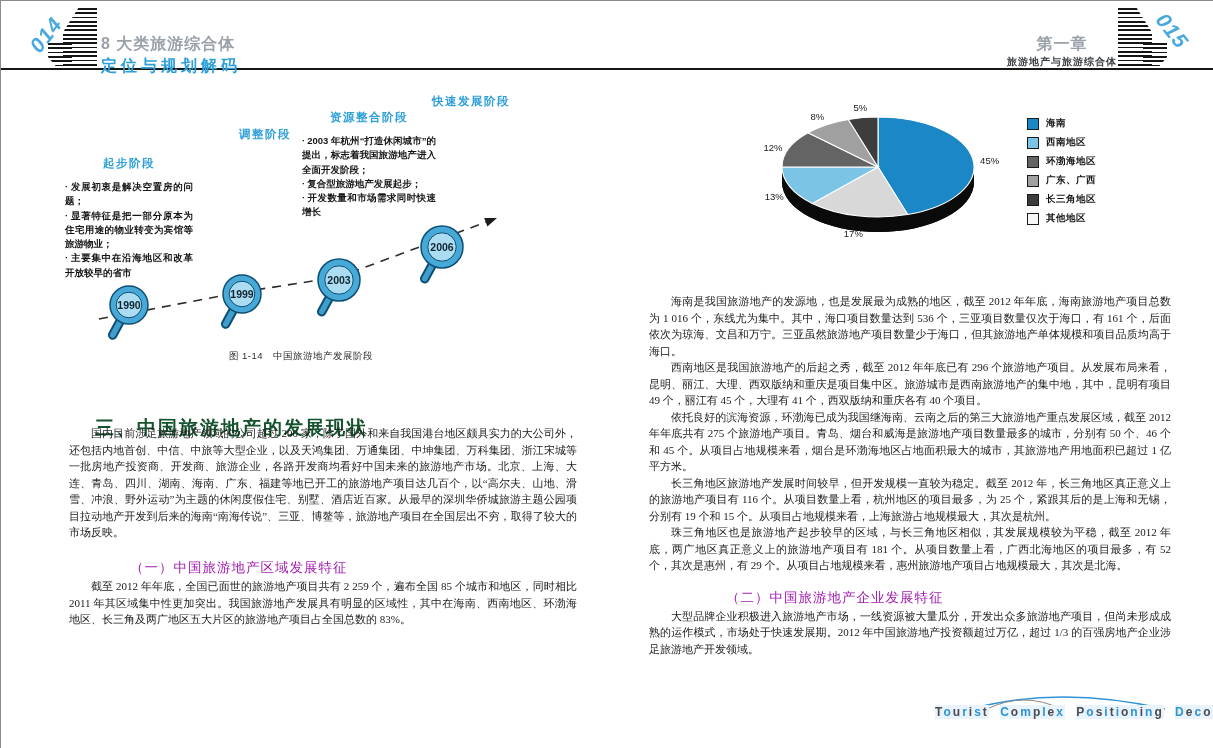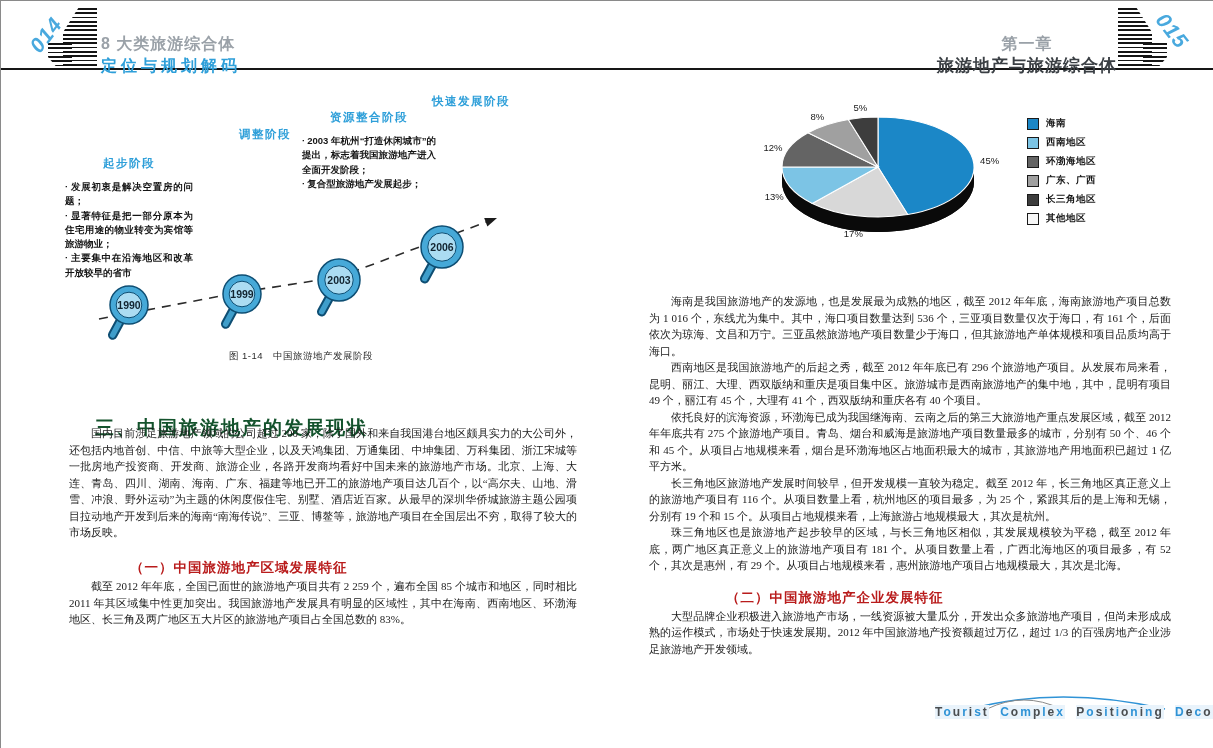--- a/index.html
+++ b/index.html
@@ -15,21 +15,21 @@
   .stack.s1R{left:1117px;top:7px;width:34px;height:58px;clip-path:polygon(0 0,55% 0,100% 42%,100% 100%,0 100%);}
   .stack.s2R{left:1142px;top:42px;width:24px;height:24px;clip-path:polygon(0 0,100% 0,100% 58%,65% 100%,0 100%);}
   .pagenum{position:absolute;font:italic 800 21px "Liberation Sans",sans-serif;color:#49a9de;letter-spacing:1px;}
   .pagenum.pL{left:26px;top:22px;transform:rotate(-52deg);}
   .pagenum.pR{left:1152px;top:18px;transform:rotate(52deg);}
   .ht{position:absolute;font-family:"Liberation Sans",sans-serif;line-height:1.35;}
   .ht.hL{left:100px;top:32px;}
   .ht.hR{right:97px;top:32px;text-align:center;}
   .ht .l1{font-size:16px;font-weight:600;color:#9aa1a8;letter-spacing:1px;}
   .ht.hL .l2{font-size:16px;font-weight:800;color:#2e9fd9;letter-spacing:4px;}
-  .ht.hR .l2{font-size:17px;font-weight:800;color:#3a3f44;letter-spacing:1px;}
+  .ht.hR .l2{font-size:10px;font-weight:800;color:#3a3f44;letter-spacing:1px;}
   
   .stage{position:absolute;font-family:"Liberation Sans",sans-serif;}
   .stage h4{margin:0 0 9px 0;text-align:center;font-size:11.5px;font-weight:800;color:#2e9fd9;letter-spacing:1.5px;}
   .stage ul{margin:0;padding:0;list-style:none;}
   .stage li{font-size:9.5px;font-weight:700;color:#141414;line-height:1.5;text-align:justify;}
   .stage li::before{content:"·";margin-right:2px;}
   #stage1{left:64px;top:155px;width:128px;}
   #stage2{left:198px;top:126px;width:132px;}
   #stage3{left:301px;top:109px;width:134px;}
   #stage4{left:404px;top:93px;width:132px;}
@@ -37,21 +37,21 @@
   #cap14{left:150px;top:349px;width:300px;}
   #cap15{left:710px;top:256px;width:340px;}
   
   .sec-title{position:absolute;left:94px;top:414px;font-family:"Liberation Sans",sans-serif;
              font-size:19px;font-weight:800;color:#14532d;letter-spacing:2px;}
   .body-block{position:absolute;font-size:11px;line-height:1.5;}
   .body-block p{margin:0;text-indent:2em;text-align:justify;}
   #lp1{left:68px;top:424px;width:508px;}
   #lsub1{left:68px;top:557px;width:508px;}
   #rbody{left:648px;top:292px;width:522px;}
-  .sub-title{font-family:"Liberation Sans",sans-serif;font-size:13.5px;font-weight:700;color:#b91c1c;
+  .sub-title{font-family:"Liberation Sans",sans-serif;font-size:13.5px;font-weight:400;color:#a21caf;
              letter-spacing:1px;margin:0 0 9px 0;text-indent:0;}
   #lsub1 .sub-title{padding-left:34px;}
   #rbody .sub-title{padding-left:50px;margin-top:14px;}
   
   #pie-wrap{left:730px;top:94px;width:300px;height:170px;}
   #legend{left:1026px;top:116px;font-family:"Liberation Sans",sans-serif;}
   .legend-row{display:flex;align-items:center;margin-bottom:6px;}
   .legend-swatch{width:10px;height:10px;border:1px solid #1a1a1a;margin-right:7px;flex:none;}
   .legend-label{font-size:9.5px;font-weight:600;color:#141414;letter-spacing:.5px;text-align:right;}
   
@@ -90,20 +90,21 @@
     </ul>
   </div>
   <div class="stage" id="stage2">
     <h4>调整阶段</h4>
   </div>
   <div class="stage" id="stage3">
     <h4>资源整合阶段</h4>
     <ul>
       <li>2003 年杭州“打造休闲城市”的提出，标志着我国旅游地产进入全面开发阶段；</li>
       <li>复合型旅游地产发展起步；</li>
+      <li>开发数量和市场需求同时快速增长</li>
     </ul>
   </div>
   <div class="stage" id="stage4">
     <h4>快速发展阶段</h4>
   </div>
 
   <svg class="abs" style="left:40px;top:196px;" width="470" height="150" viewBox="0 0 470 150">
     <path d="M58,122 L201,95 L298,80 L448,24" fill="none" stroke="#2b2b2b" stroke-width="1.6" stroke-dasharray="9 7"></path>
     <polygon points="456,21 446.4,29.4 443.2,21" fill="#1c1c1c"></polygon>
     <g>

